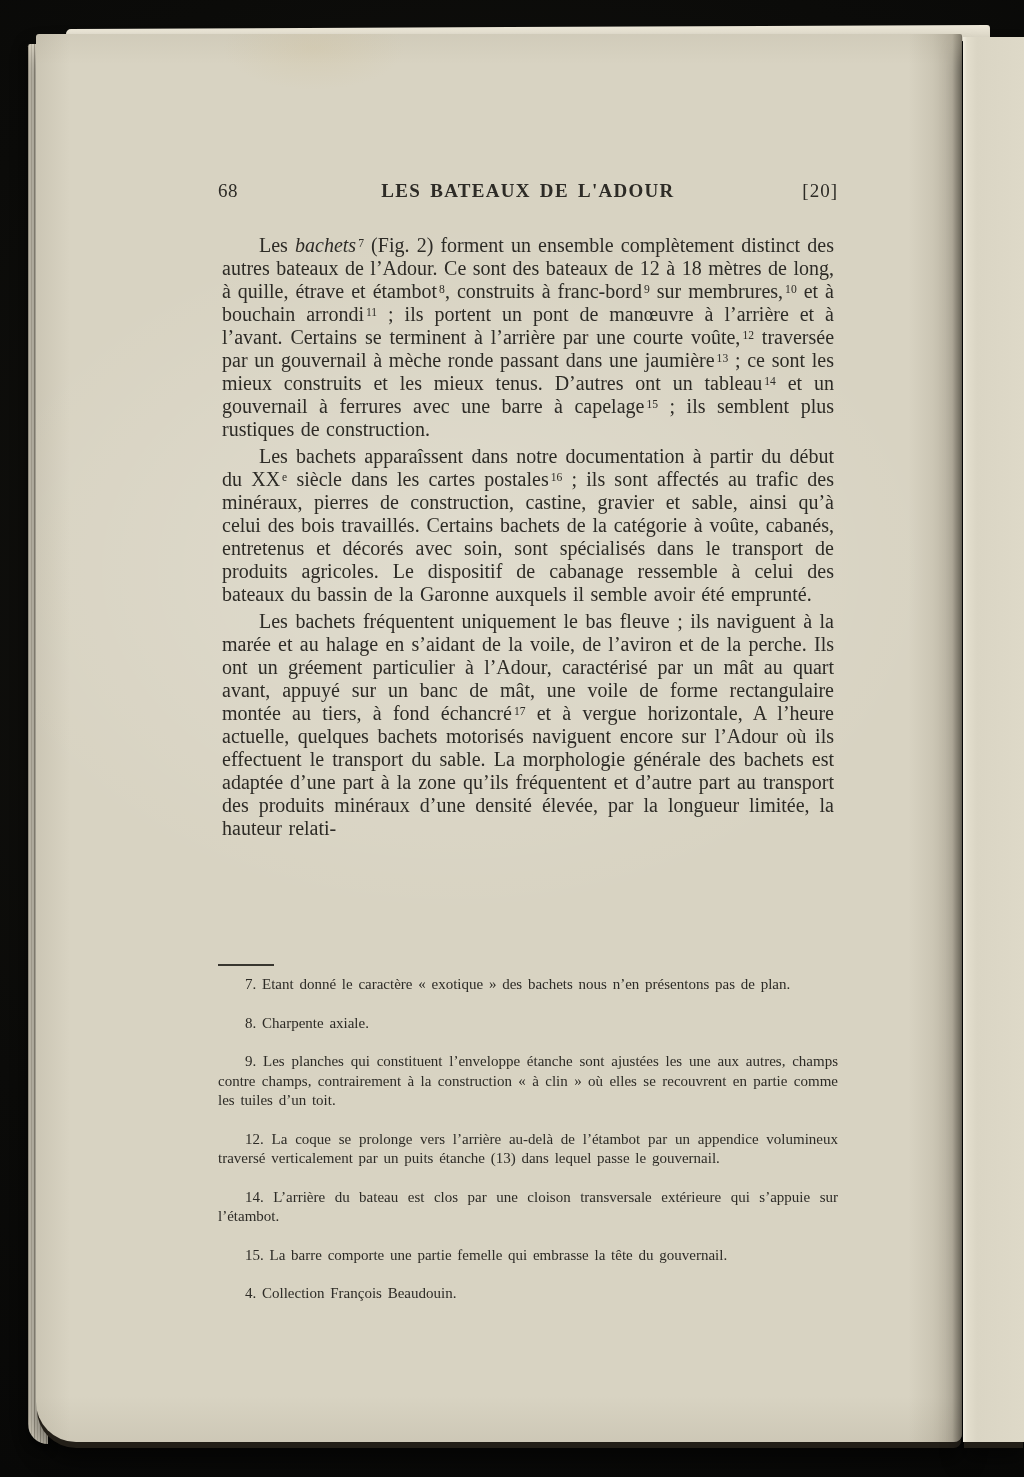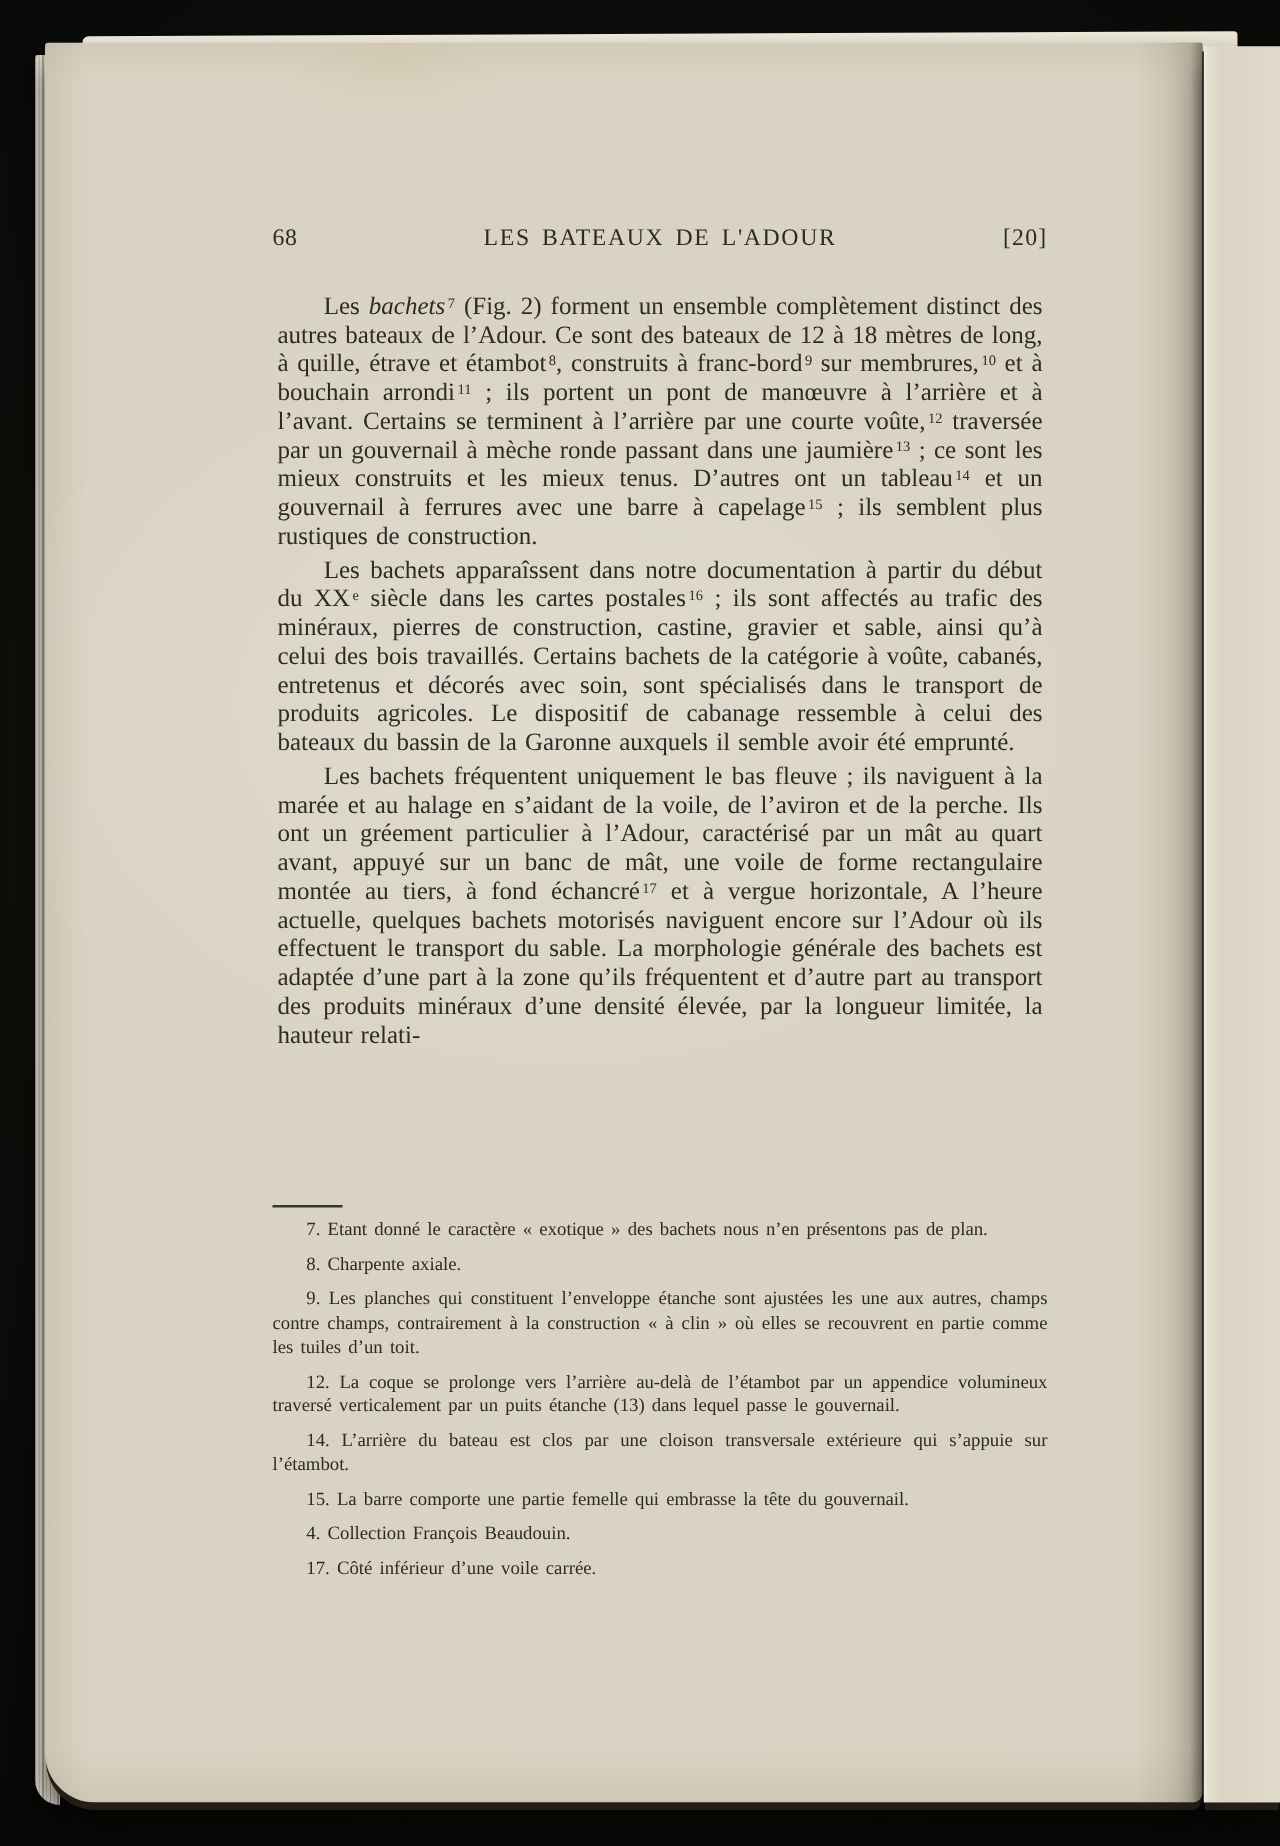--- a/index.html
+++ b/index.html
@@ -58,21 +58,21 @@
     box-shadow: 0 7px 0 -1px #231f18, 0 16px 20px rgba(0,0,0,0.5);
   }
 
   .page-header {
     position: absolute; left: 182px; top: 146px; width: 620px;
     display: grid; grid-template-columns: 1fr auto 1fr; align-items: baseline;
     font-size: 19px;
     gap: 16px;
   }
   .page-header .num { justify-self: start; letter-spacing: 0.5px; }
-  .page-header .title { justify-self: center; letter-spacing: 1.3px; word-spacing: 3px; }
+  .page-header .title { justify-self: center; letter-spacing: 1.3px; word-spacing: 3px; font-weight: bold; }
   .page-header .ref { justify-self: end; letter-spacing: 1px; }
 
   .body-text {
     position: absolute; left: 182px; top: 196px; width: 620px;
     font-size: 20px; line-height: 23px;
     text-align: justify; word-spacing: 1.5px;
   }
   .body-text p { margin: 4px; text-indent: 37px; }
   .body-text p + p { margin-top: 4px; }
   .body-text em { font-style: italic; }
@@ -86,21 +86,21 @@
     position: absolute; left: 182px; top: 930px; width: 56px; height: 2px;
     background: #38362f;
   }
 
   .footnotes {
     position: absolute; left: 182px; top: 941px; width: 620px;
     font-size: 15px; line-height: 19.5px;
     text-align: justify; word-spacing: 2px;
   }
   .footnotes p { margin: 0; text-indent: 27px; }
-  .footnotes p + p { margin-top: 8px; }
+  .footnotes p + p { margin-top: 19px; }
 </style>
 </head>
 <body>
 
 <div class="left-stack"></div>
 <div class="top-flap"></div>
 
 <div class="book-page">
 
   <header class="page-header">
@@ -118,18 +118,17 @@
   <div class="footnote-rule"></div>
 
   <section class="footnotes">
       <p>7. Etant donné le caractère « exotique » des bachets nous n’en présentons pas de plan.</p>
       <p>8. Charpente axiale.</p>
       <p>9. Les planches qui constituent l’enveloppe étanche sont ajustées les une aux autres, champs contre champs, contrairement à la construction « à clin » où elles se recouvrent en partie comme les tuiles d’un toit.</p>
       <p>12. La coque se prolonge vers l’arrière au-delà de l’étambot par un appendice volumineux traversé verticalement par un puits étanche (13) dans lequel passe le gouvernail.</p>
       <p>14. L’arrière du bateau est clos par une cloison transversale extérieure qui s’appuie sur l’étambot.</p>
       <p>15. La barre comporte une partie femelle qui embrasse la tête du gouvernail.</p>
       <p>4. Collection François Beaudouin.</p>
-      <p>17. Côté inférieur d’une voile carrée.</p>
     </section>
 
 </div>
 
 <div class="facing-page"></div>
 
 </body></html>

